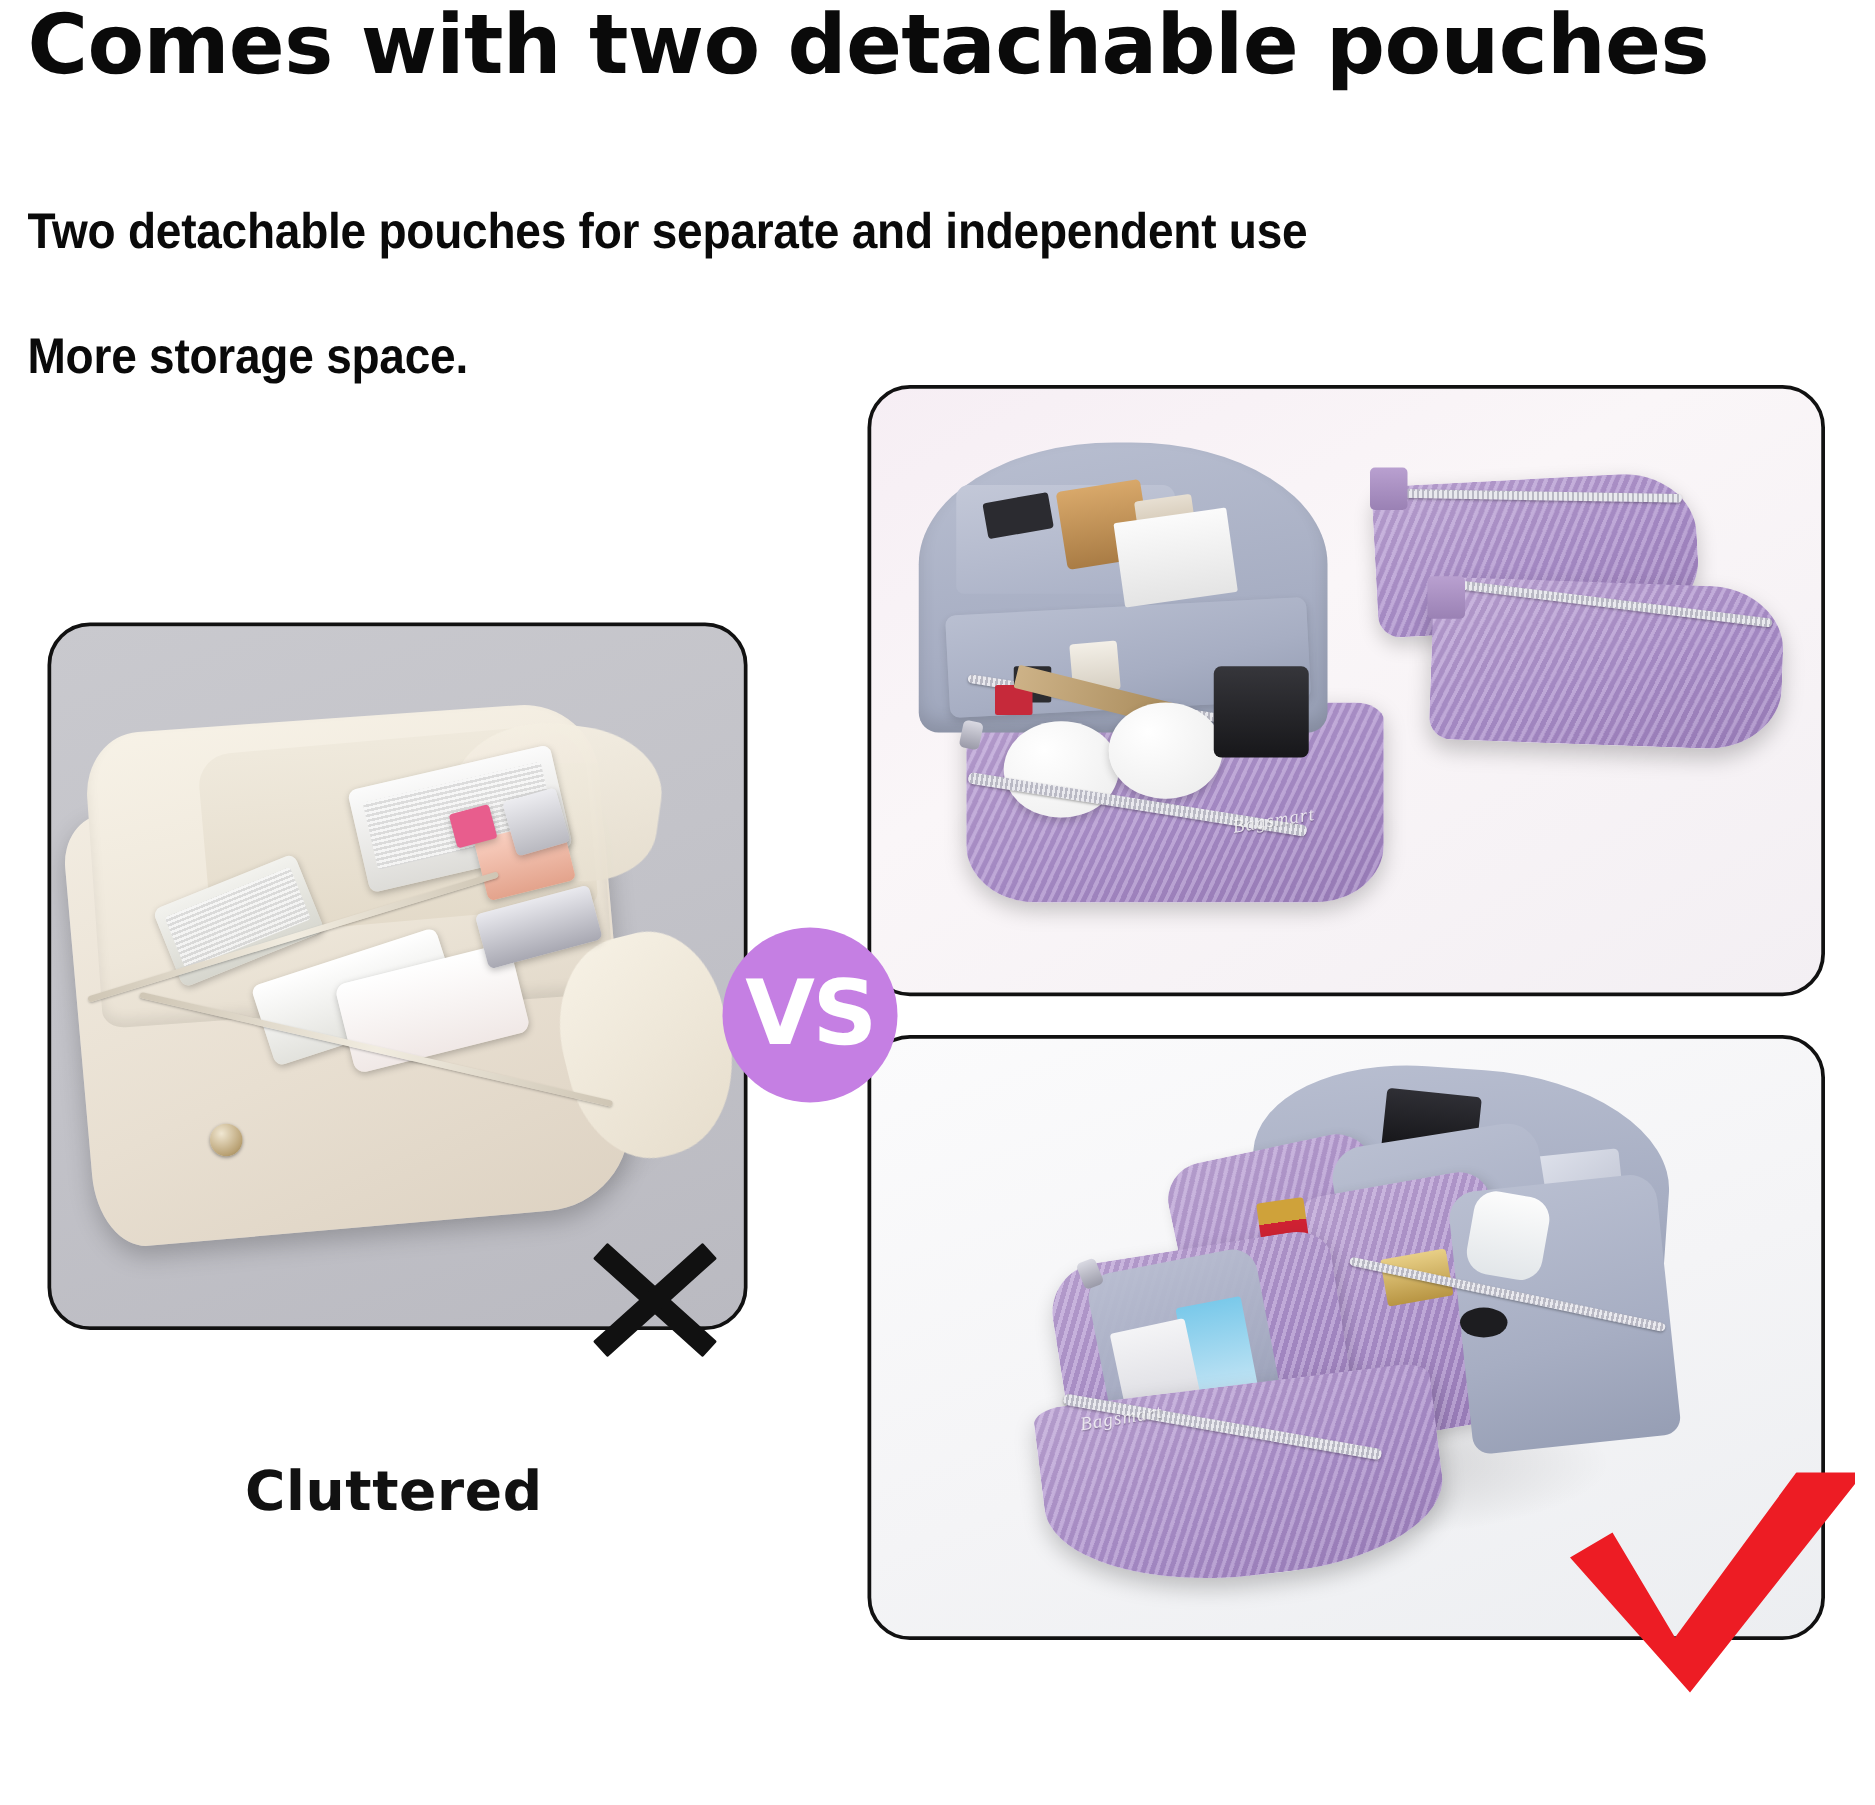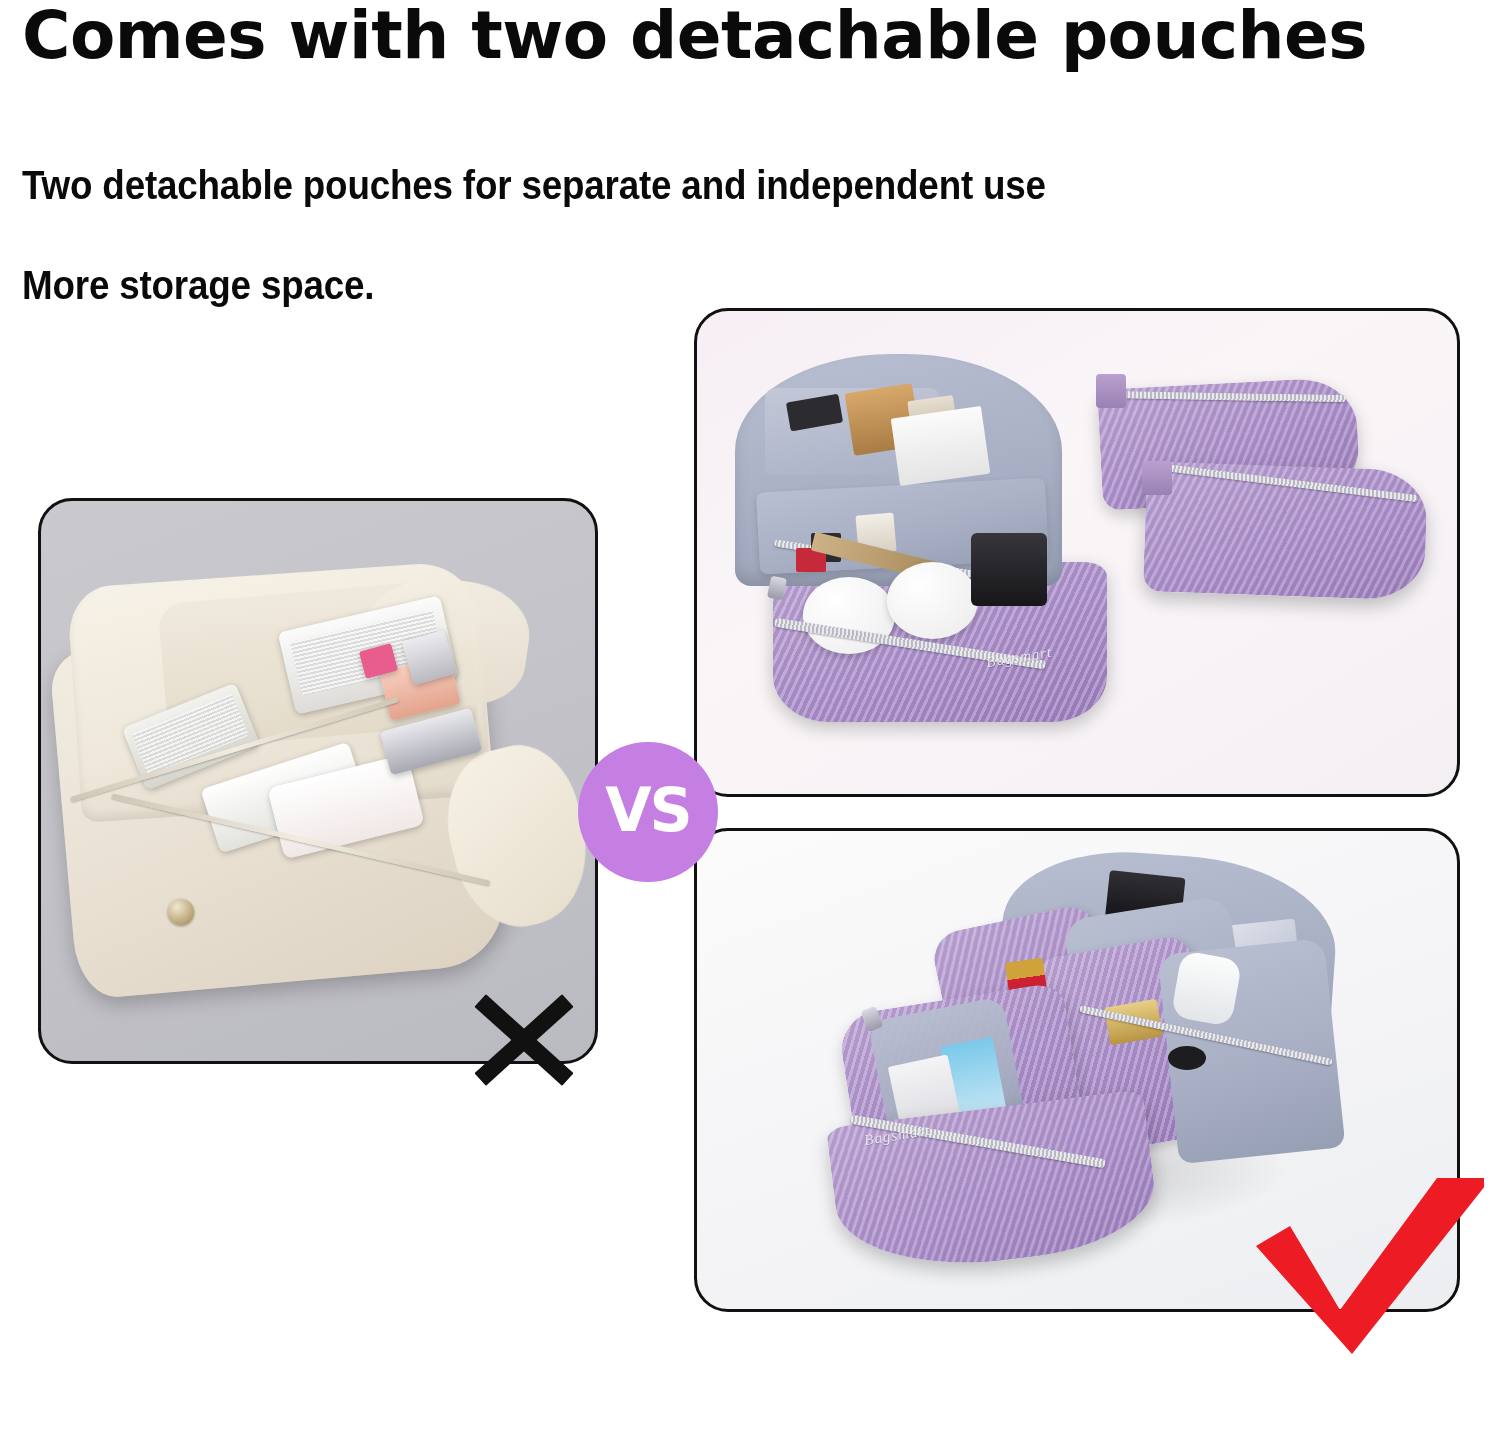--- a/index.html
+++ b/index.html
@@ -148,21 +148,21 @@
     width:140px;height:140px;
     border-radius:50%;
     background:#c57fe3;
     display:flex;align-items:center;justify-content:center;
     z-index:40;
   }
   .vs-badge span{
     color:#ffffff;
     font-family:"DejaVu Sans", sans-serif;
     font-weight:bold;
-    font-size:60px;
+    font-size:72px;
     letter-spacing:-2px;
     line-height:1;
     transform:translateY(-2px);
   }
 
   
   .x-mark{
     position:absolute;
     left:472px;top:992px;
     width:104px;height:96px;
@@ -320,14 +320,15 @@
     <i class="a"></i>
       <i class="b"></i>
   </div>
 
   <div class="check-mark">
     <svg viewBox="0 0 236 180" width="236" height="180" xmlns="http://www.w3.org/2000/svg">
       <path d="M8 68 L42 48 L92 132 L214 -34 L248 -6 L104 176 Z" fill="#ED1C24"></path>
     </svg>
   </div>
 
+  <div class="caption caption-left">Cluttered</div>
 
 </div>
 
 </body></html>

